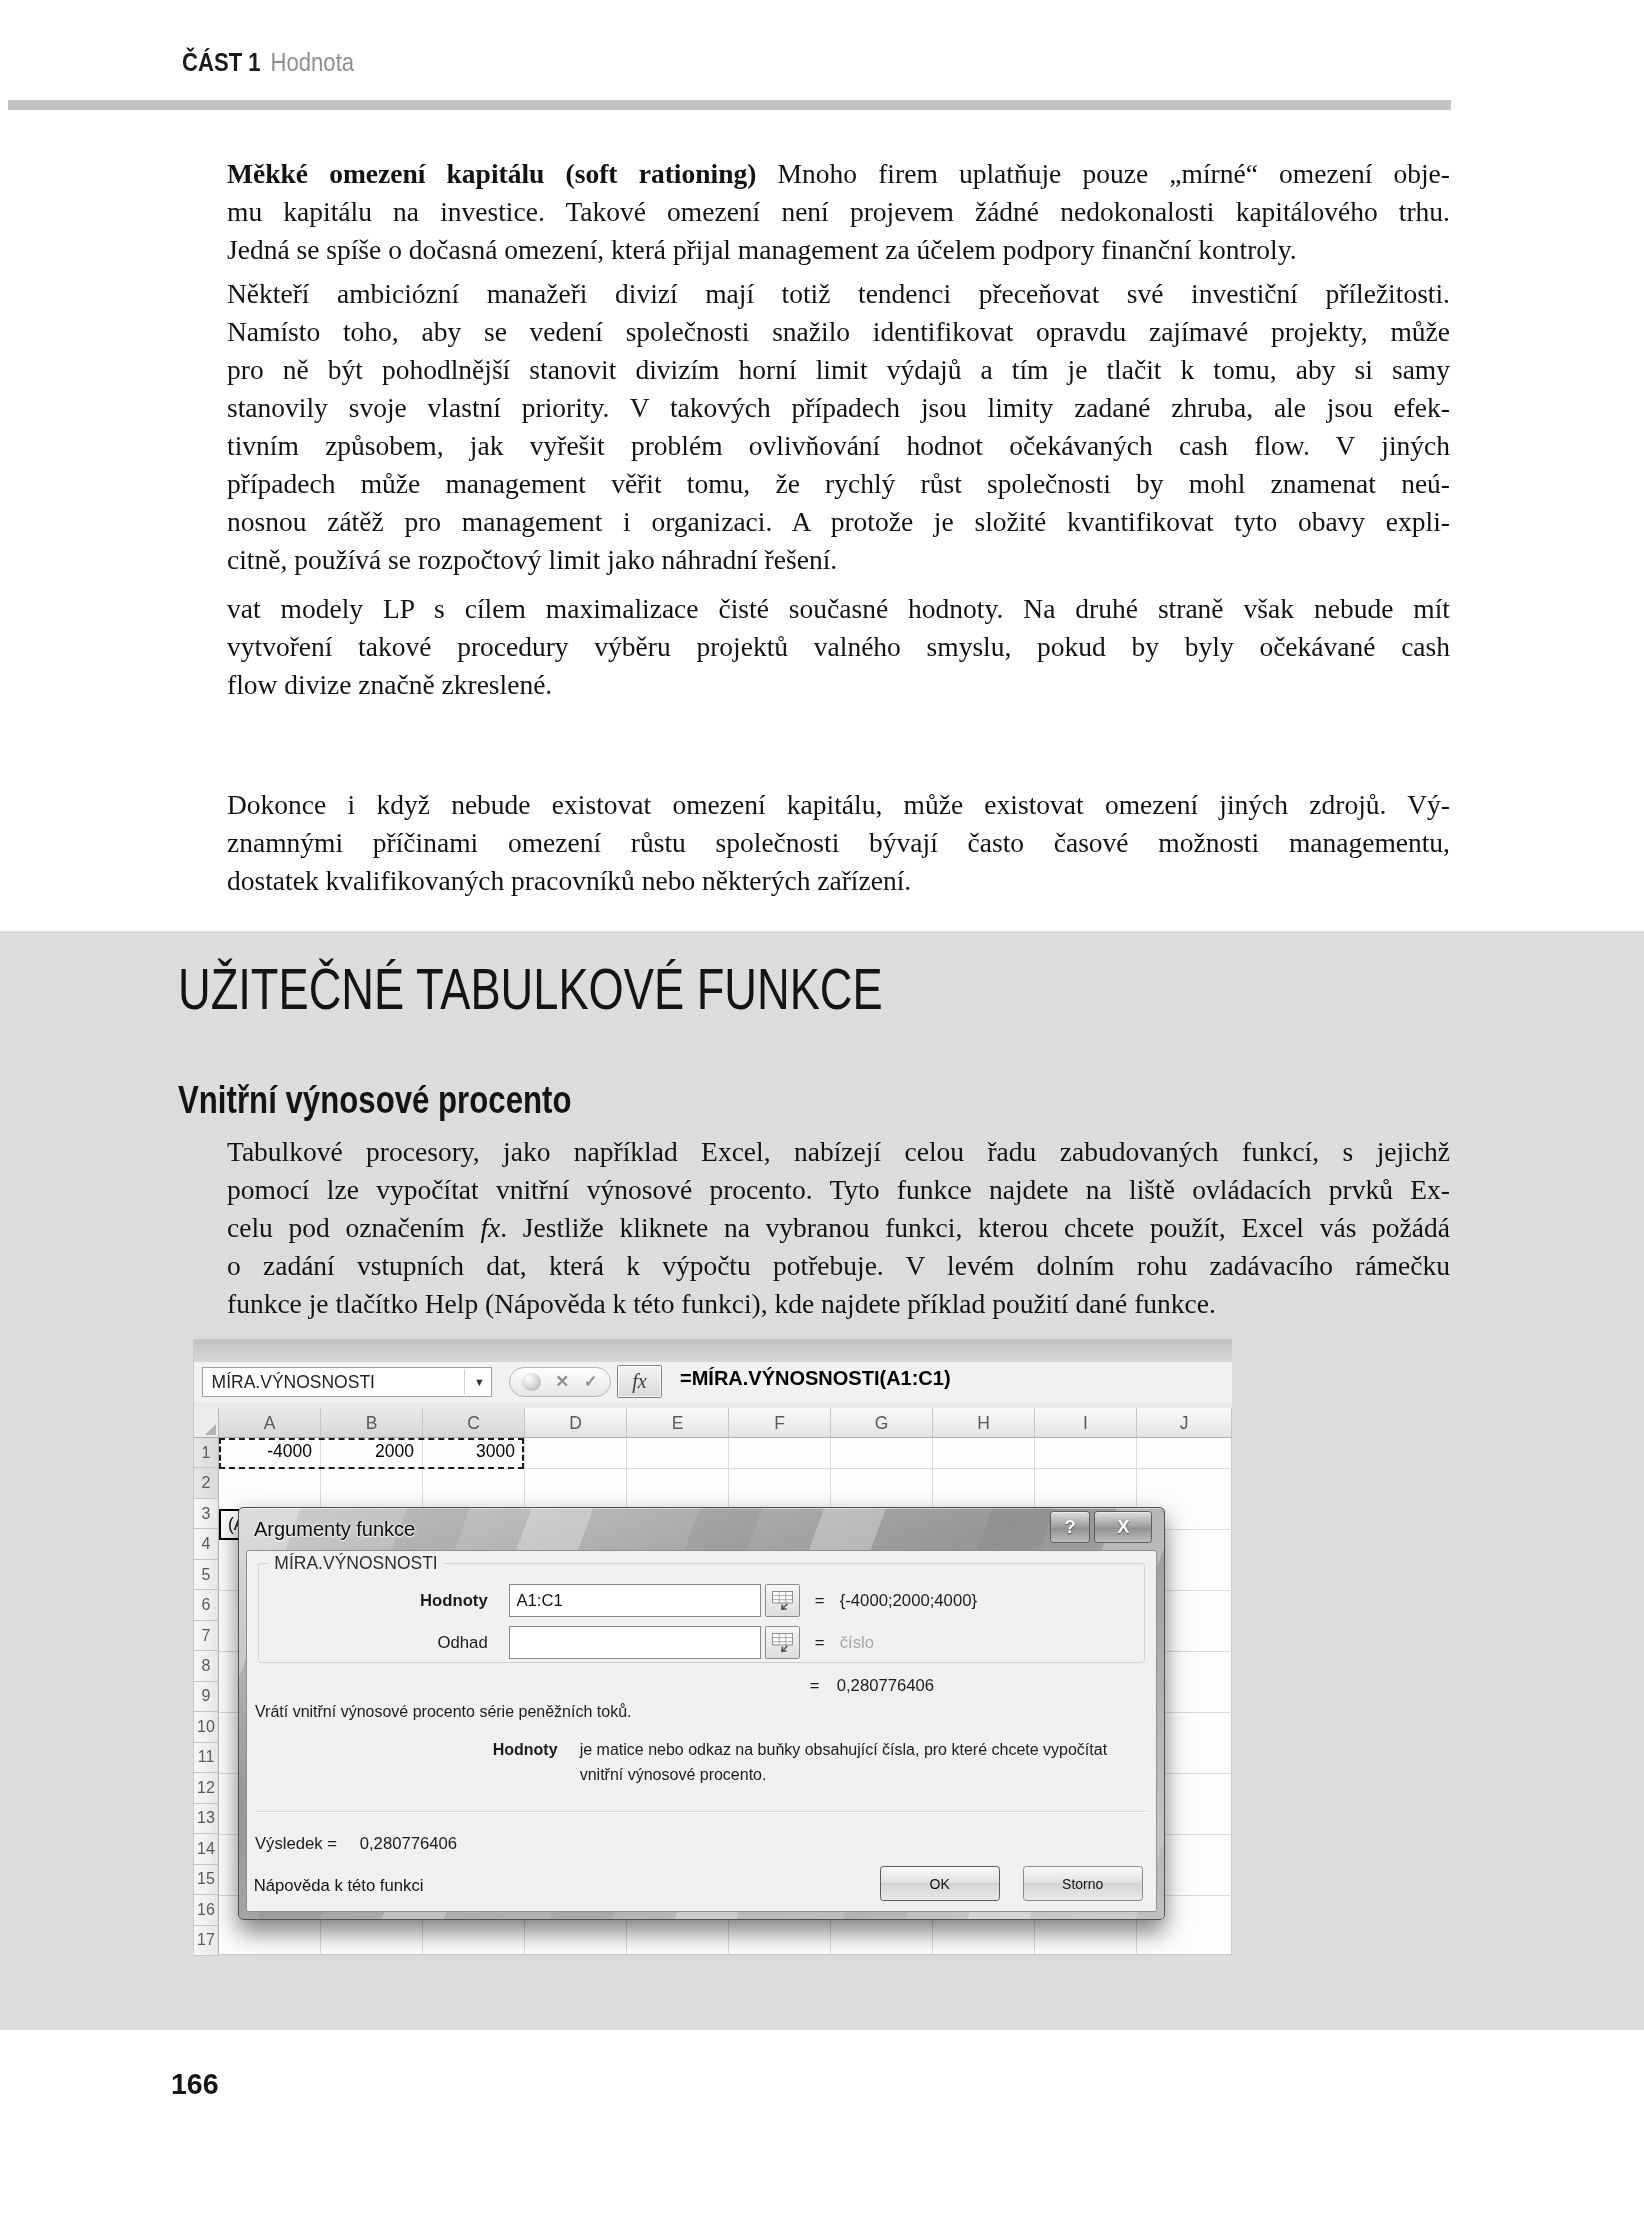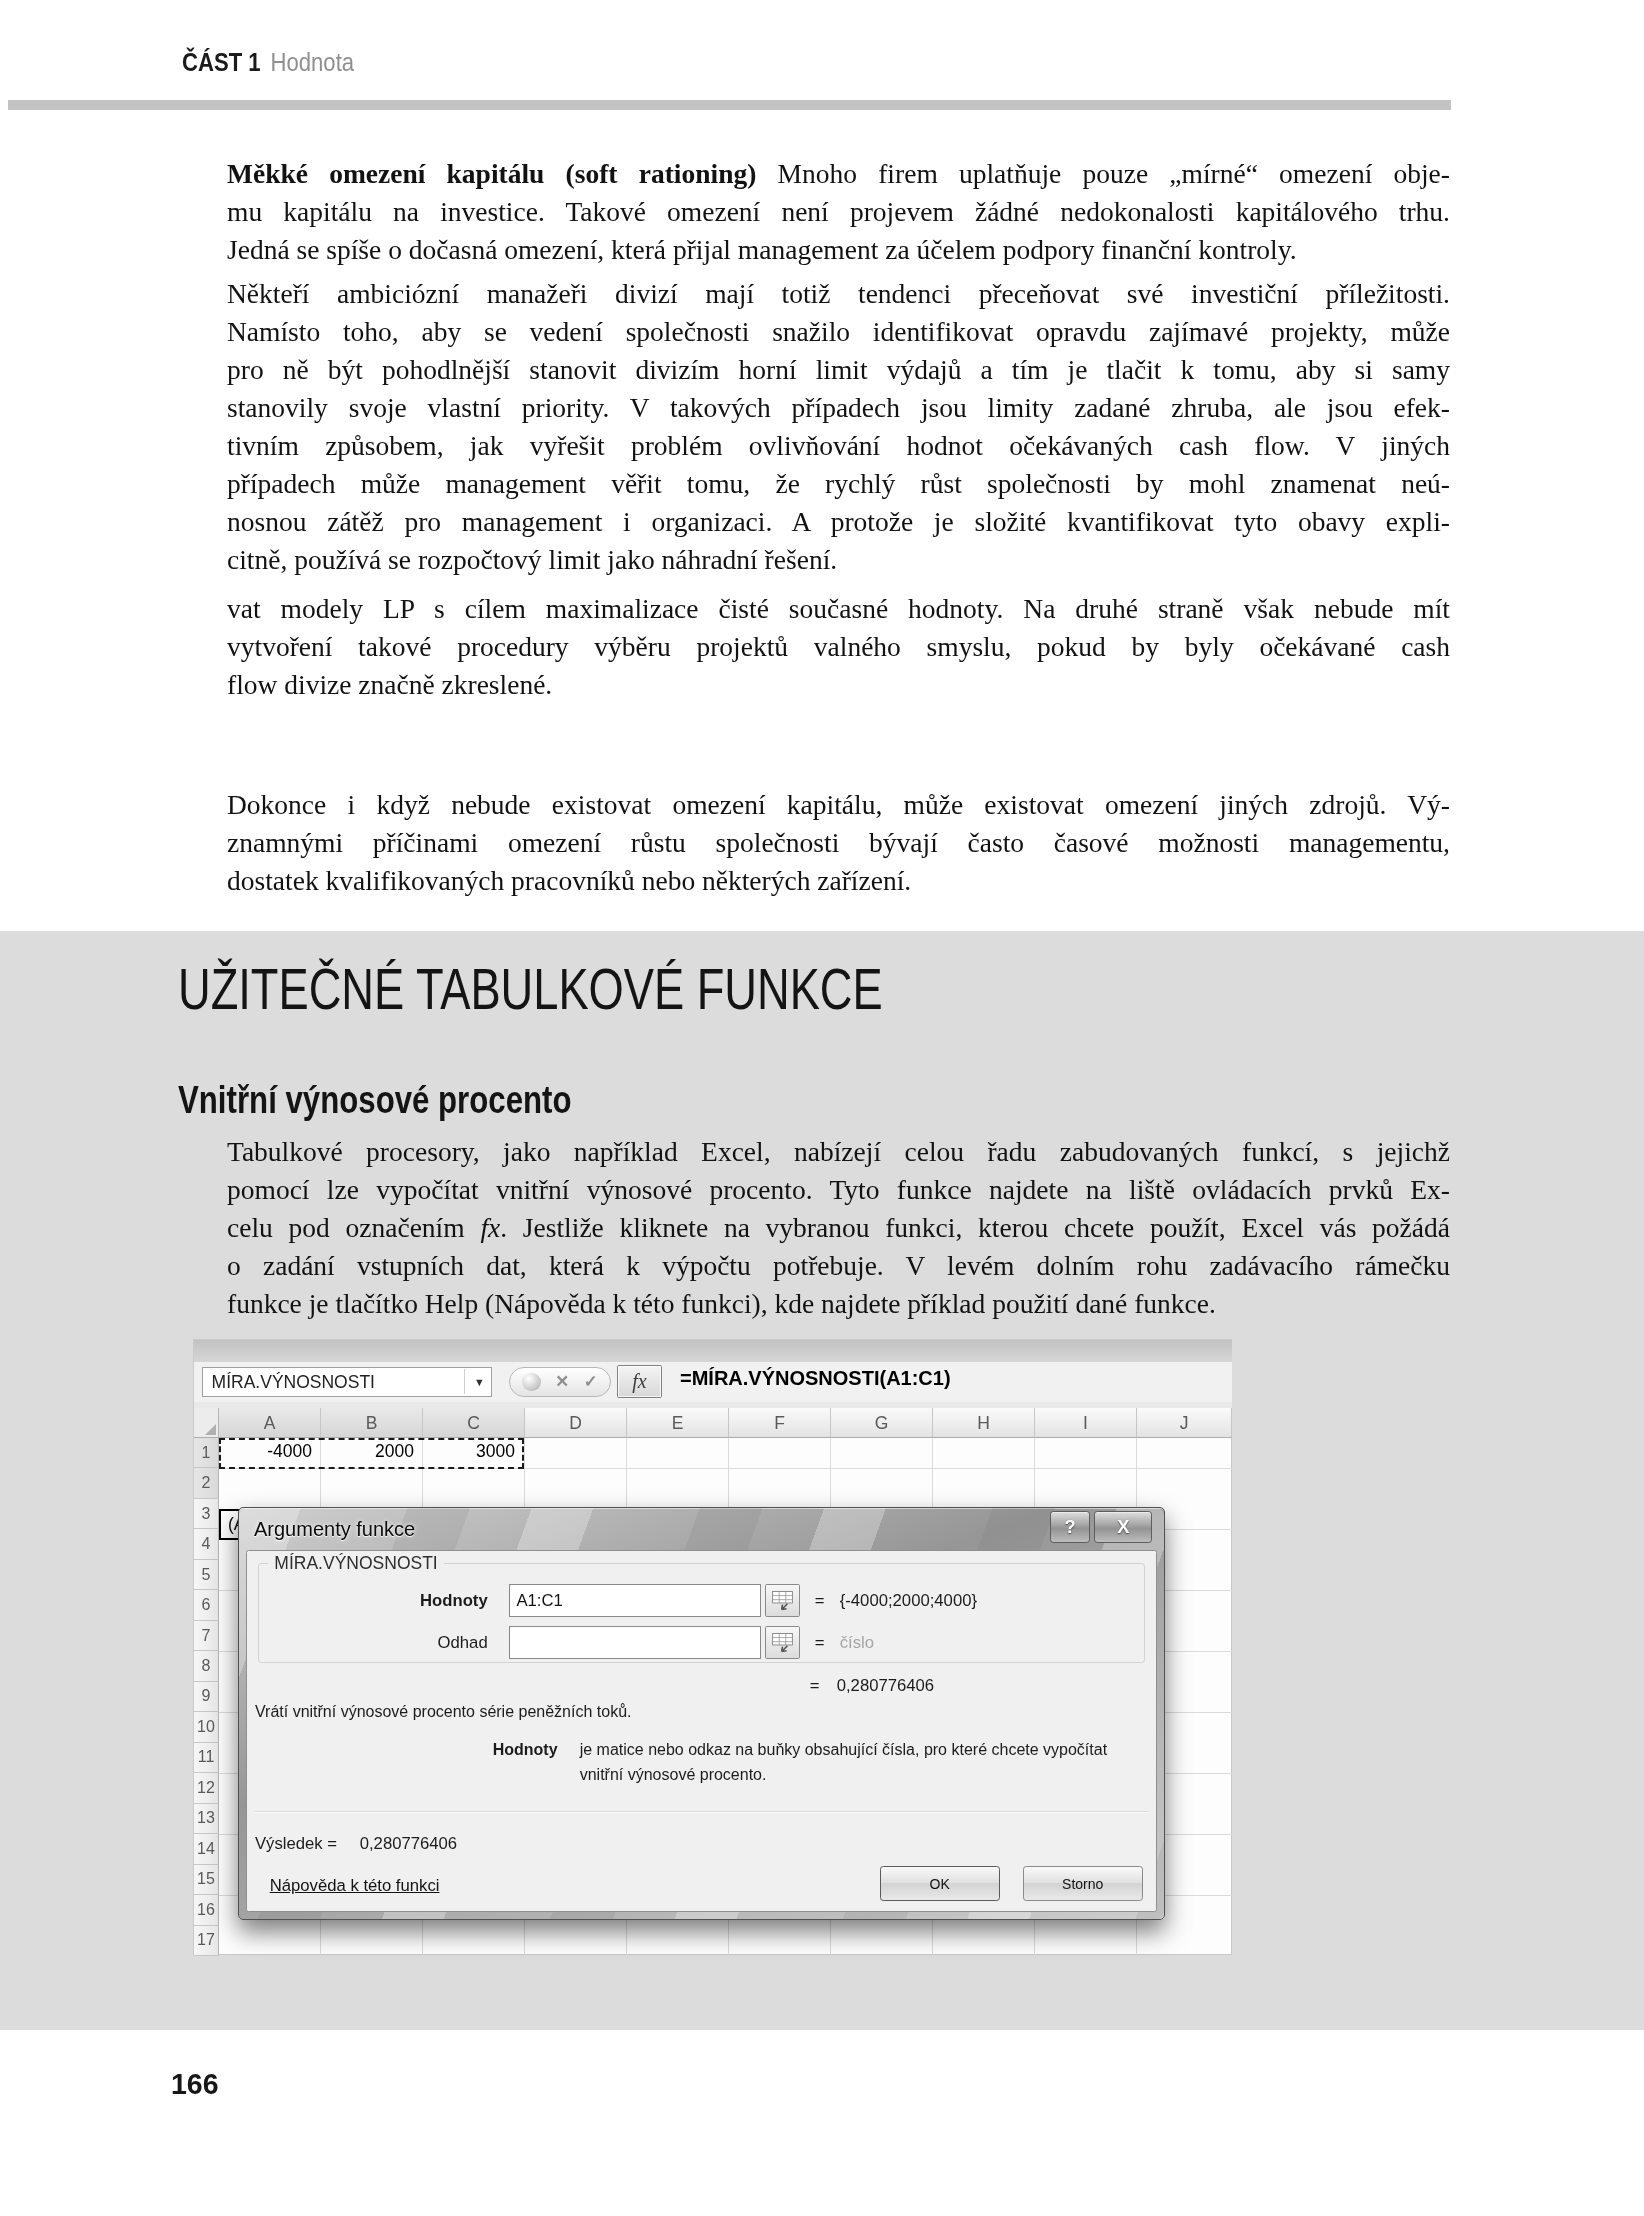--- a/index.html
+++ b/index.html
@@ -110,21 +110,21 @@
   .eq{position:absolute;font-size:16.7px;color:#1c1c1c;}
   .dval{position:absolute;font-size:16.7px;color:#1c1c1c;}
   .dval.dim{color:#a6a6a6;}
   .desc{position:absolute;left:8.3px;top:152px;font-size:16px;}
   .pname{position:absolute;left:246px;top:190px;font-size:16px;font-weight:700;}
   .ptext{position:absolute;left:333px;font-size:16px;white-space:nowrap;}
   .sep{position:absolute;left:8.3px;right:8.3px;top:260px;border-top:0.8px solid #d9d9d9;
       border-bottom:0.8px solid #fdfdfd;}
   .rlabel{position:absolute;left:8.3px;top:283px;font-size:16.7px;}
   .rvalue{position:absolute;left:113px;top:283px;font-size:16.7px;}
-  .hlink{position:absolute;left:23px;top:325px;font-size:16.7px;color:#141414;text-decoration:underline;cursor:pointer;}
+  .hlink{position:absolute;left:7px;top:325px;font-size:16.7px;color:#141414;cursor:pointer;}
   .btn{position:absolute;top:315px;width:120px;height:35px;border-radius:3.3px;box-sizing:border-box;
       background:linear-gradient(#f9f9f9,#dfdfdf 50%,#d3d3d3 50%,#e9e9e9);
       display:flex;align-items:center;justify-content:center;font-size:14px;color:#111;}
   .btn.ok{left:633px;border:1.7px solid #5a5a5a;}
   .btn.cancel{left:776px;border:0.8px solid #8a8a8a;}
 
   .pagenum{position:absolute;left:171px;top:2067px;font-family:"Liberation Sans",sans-serif;
       font-size:30px;font-weight:700;color:#171717;transform:scaleX(.95);transform-origin:left;}
 </style>
 </head>

